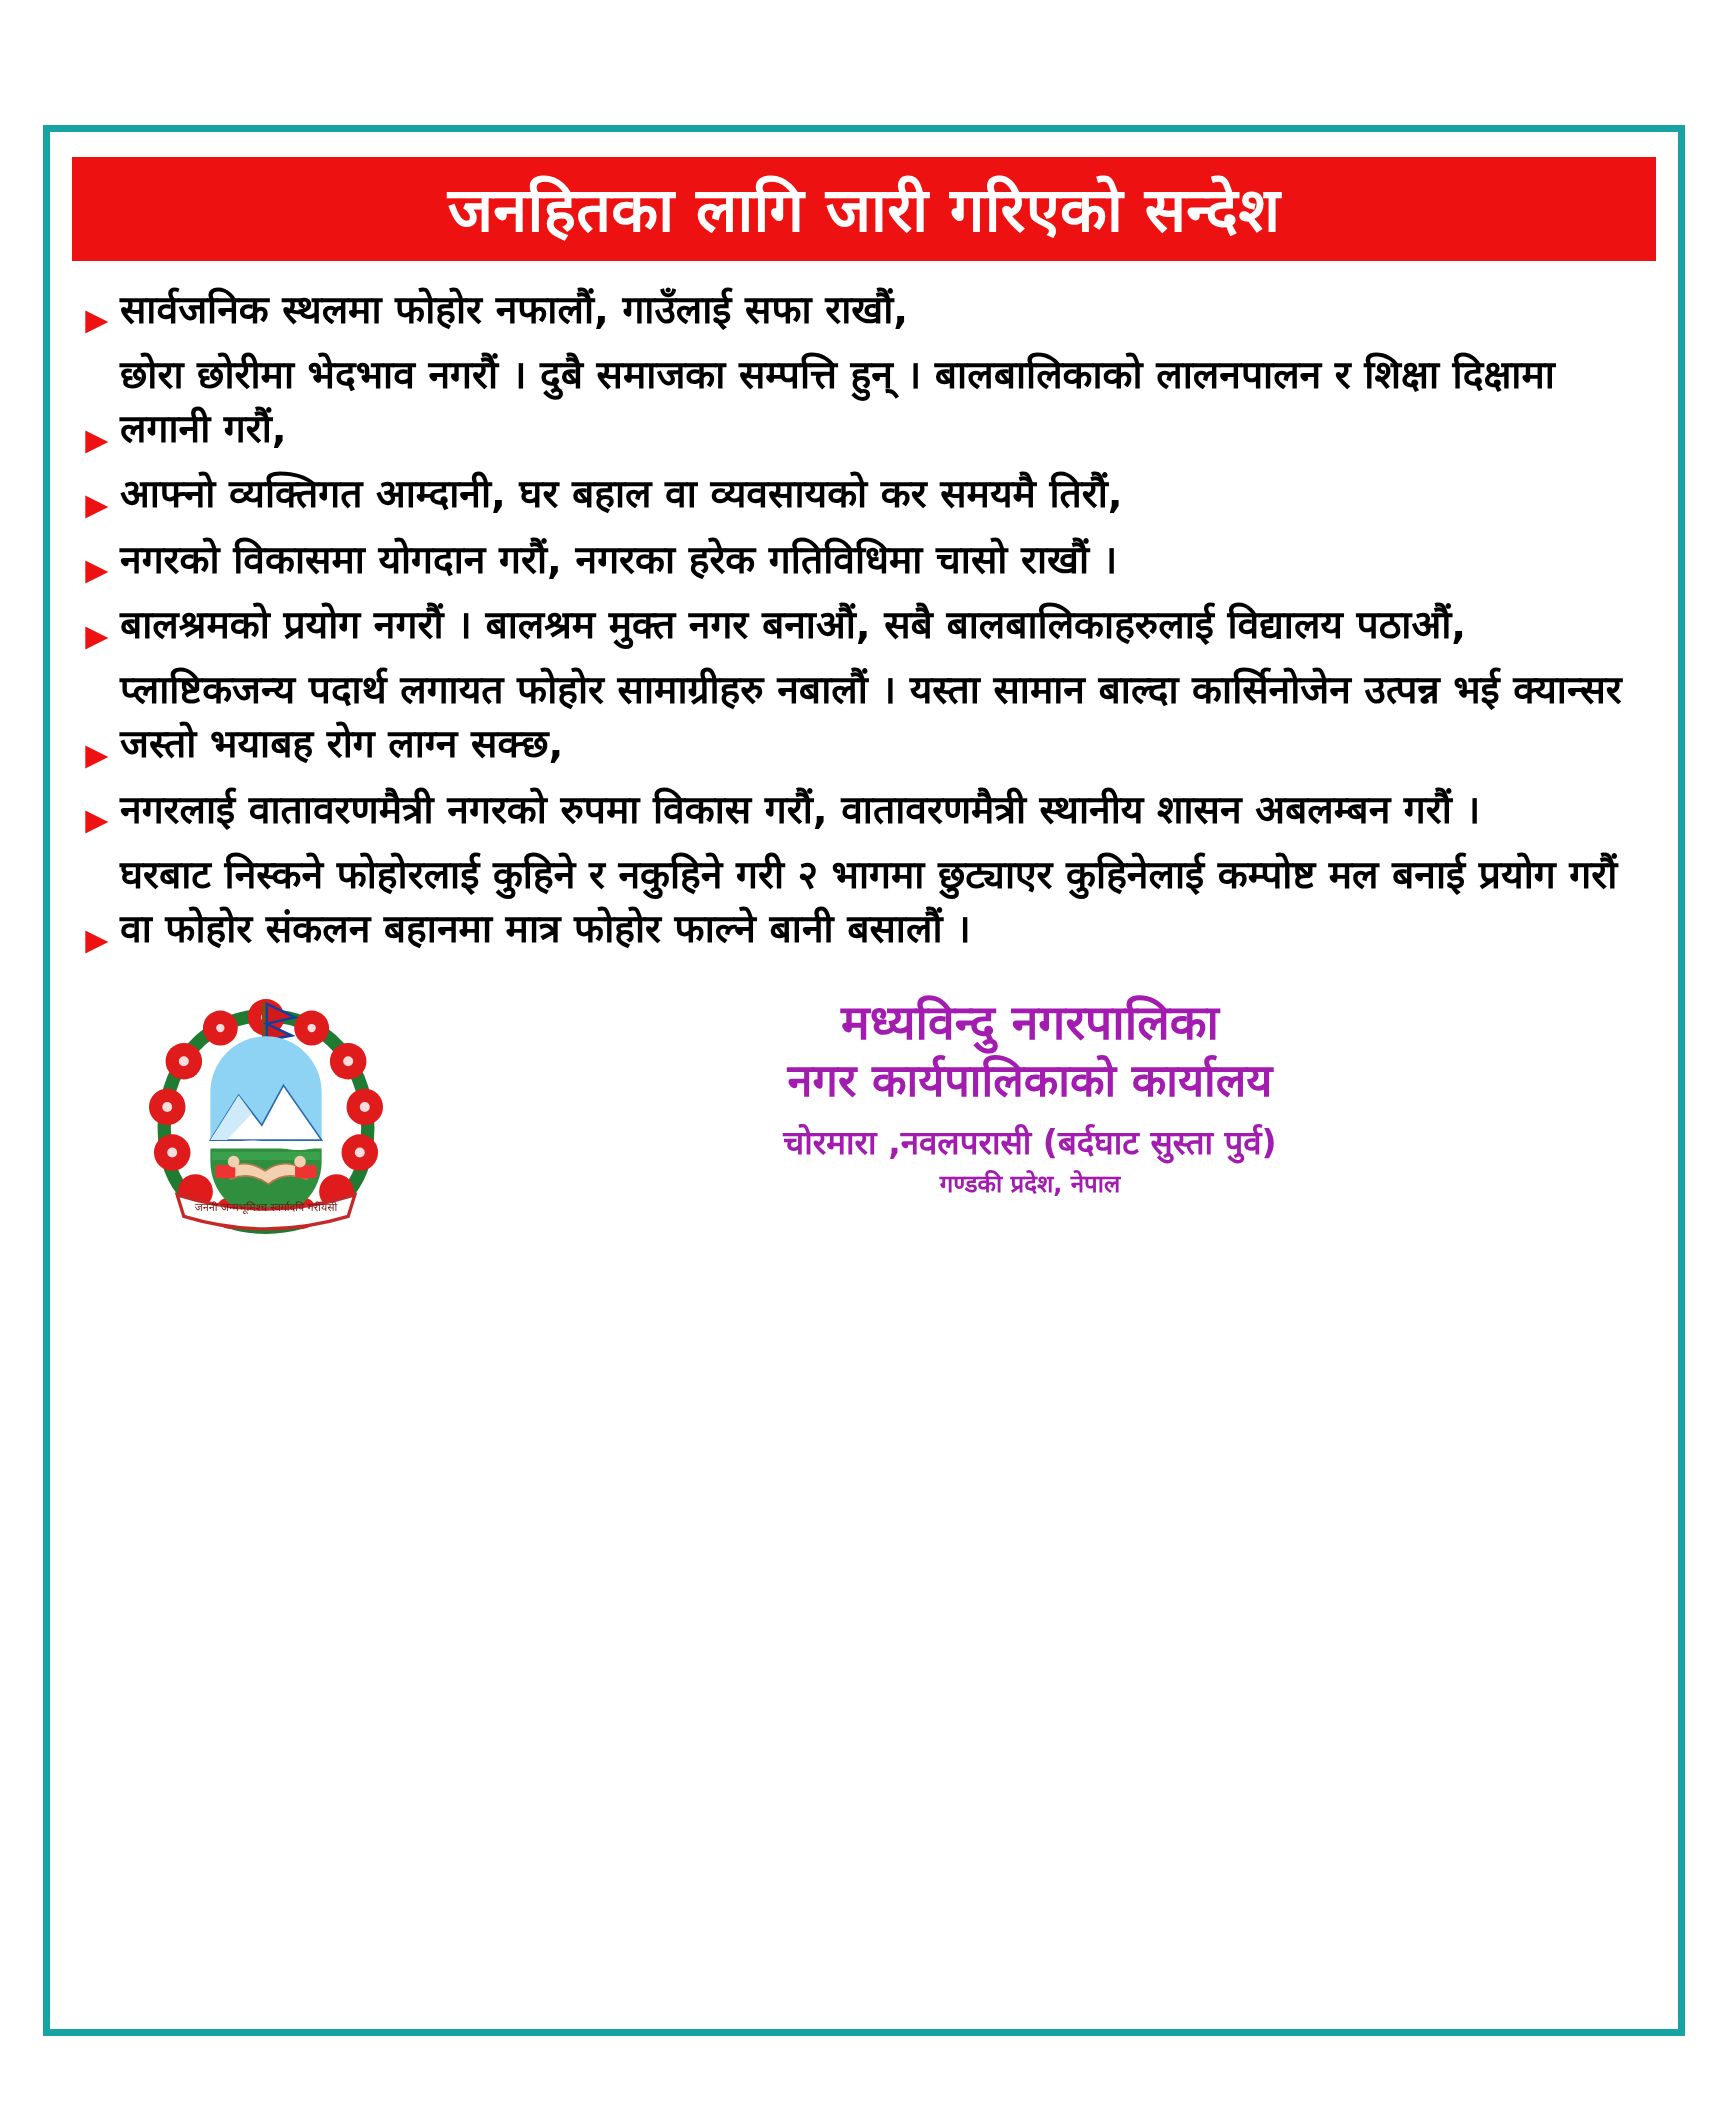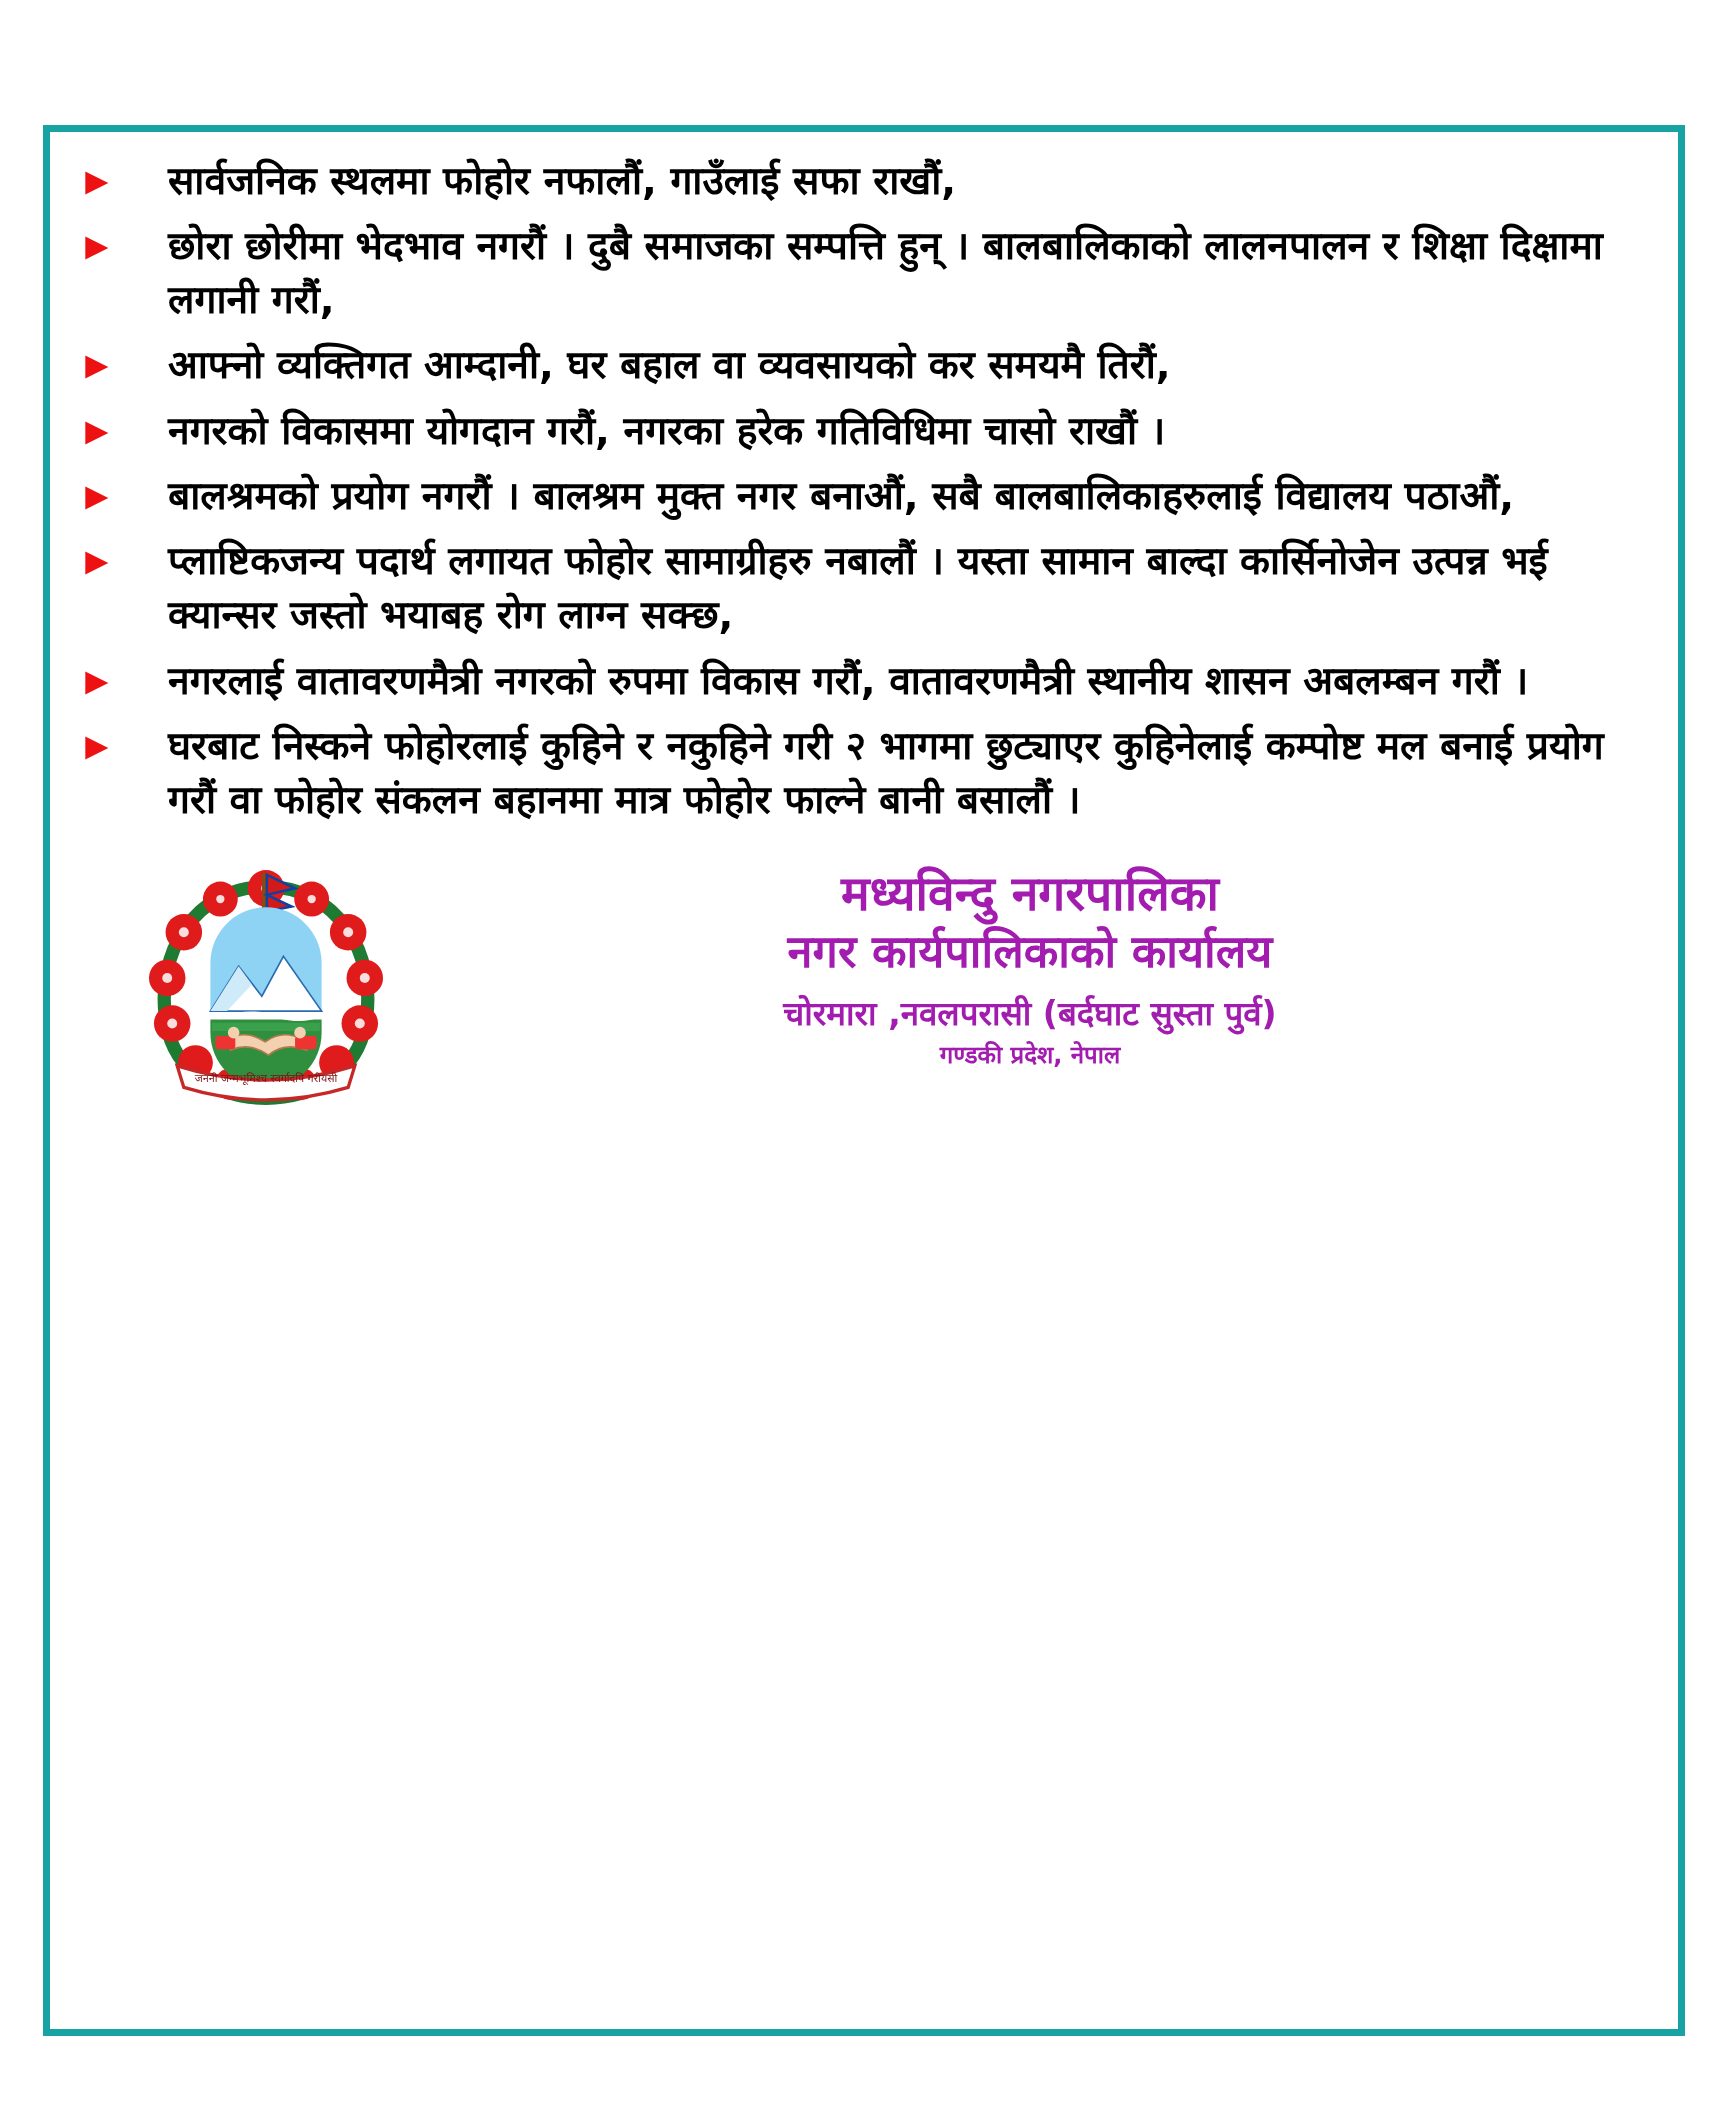--- a/index.html
+++ b/index.html
@@ -41,23 +41,22 @@
     letter-spacing: 0.4px;
     white-space: nowrap;
   }
 
   .body {
     padding: 21.6px 32px 0 32px;
   }
 
   .item {
     display: flex;
-    align-items: flex-start;
+    align-items: flex-end;
     margin-bottom: 11.6px;
-    gap: 48px;
   }
   .bullet {
     flex: 0 0 auto;
     width: 33px;
     margin-top: 15px;
     margin-right: 5px;
     color: #ee1111;
     font-size: 28px;
     line-height: 1;
   }
@@ -112,20 +111,23 @@
     font-size: 24px;
     font-weight: bold;
     line-height: 1.45;
   }
 </style>
 </head>
 <body>
 
 <div class="poster">
 
+  <div class="banner">
+    <div class="banner-title">जनहितका लागि जारी गरिएको सन्देश</div>
+  </div>
 
   <div class="body">
 
     <div class="item">
       <span class="bullet">
         <svg width="28" height="28" viewBox="0 0 34 34">
             <polygon points="4,3 32,17 4,31" fill="#ee1111"></polygon>
           </svg>
       </span>
       <span class="item-text">सार्वजनिक स्थलमा फोहोर नफालौं, गाउँलाई सफा राखौं,</span>

